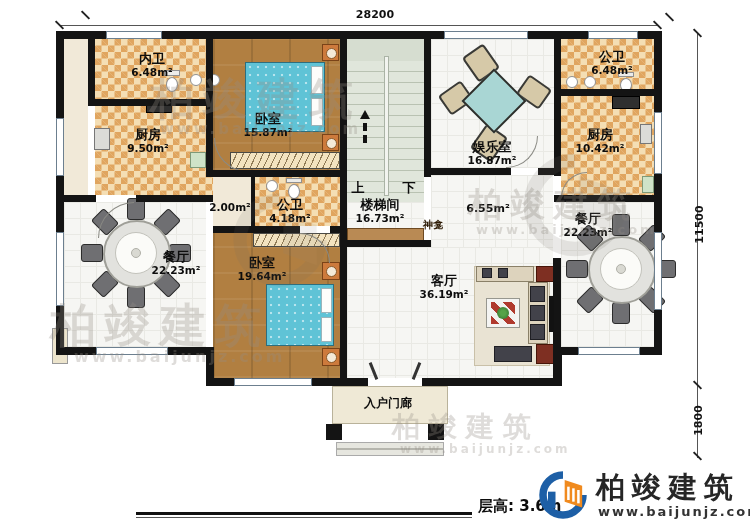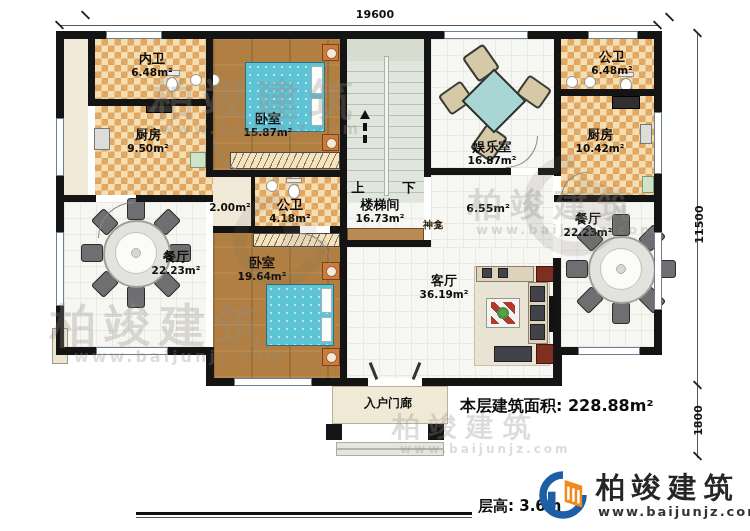--- a/index.html
+++ b/index.html
@@ -269,21 +269,21 @@
   <div class="slabel" style="left:230px;top:201px;font-size:10.5px;">2.00m²</div>
   <div class="slabel" style="left:488px;top:202px;font-size:11px;">6.55m²</div>
   <div class="slabel" style="left:385px;top:218px;font-size:10px;color:#2e1c06;margin-left:48px;">神龛</div>
   <div class="slabel" style="left:388px;top:395px;font-size:12px;">入户门廊</div>
   <div class="slabel" style="left:358px;top:179px;font-size:13px;">上</div>
   <div class="slabel" style="left:409px;top:179px;font-size:13px;">下</div>
 
   <div class="dline" style="left:60px;top:25px;width:598px;height:1px;"></div>
   <div class="tick" style="left:54px;top:24px;"></div>
   <div class="tick" style="left:652px;top:24px;"></div>
-  <div class="dim" style="left:330px;top:8px;width:90px;text-align:center;">19600</div>
+  <div class="dim" style="left:330px;top:8px;width:90px;text-align:center;">28200</div>
   <div class="dline" style="left:697px;top:33px;width:1px;height:425px;"></div>
   <div class="tick" style="left:692px;top:32px;"></div>
   <div class="tick" style="left:692px;top:384px;"></div>
   <div class="tick" style="left:692px;top:455px;"></div>
   <div class="dim" style="left:676px;top:218px;transform:rotate(-90deg);transform-origin:center;width:46px;text-align:center;">11500</div>
   <div class="dim" style="left:680px;top:414px;transform:rotate(-90deg);transform-origin:center;width:36px;text-align:center;">1800</div>
   <div class="tick" style="left:80px;top:14px;"></div>
   <div class="tick" style="left:664px;top:16px;"></div>
 
   <div class="wm" style="left:150px;top:70px;font-size:44px;">柏竣建筑</div>
@@ -296,24 +296,20 @@
   <div class="wmu" style="left:400px;top:442px;font-size:12px;">www.baijunjz.com</div>
   <svg class="abs" style="left:520px;top:150px;width:110px;height:110px;opacity:.14;z-index:6;" viewBox="0 0 60 60">
     <path d="M30 6 A 24 24 0 1 0 54 30" fill="none" stroke="#6e6a64" stroke-width="8"></path>
     <polygon points="32,14 52,21 52,45 32,38" fill="#8a867f"></polygon>
   </svg>
   <svg class="abs" style="left:230px;top:190px;width:100px;height:100px;opacity:.12;z-index:6;" viewBox="0 0 60 60">
     <path d="M30 6 A 24 24 0 1 0 54 30" fill="none" stroke="#6e6a64" stroke-width="8"></path>
     <polygon points="32,14 52,21 52,45 32,38" fill="#8a867f"></polygon>
   </svg>
 
-  <div class="tb" style="left:460px;top:396px;font-size:16px;font-weight:600;">
-    <span>本层建筑面积:</span>
-    <span>228.88m²</span>
-  </div>
   <div class="abs" style="left:136px;top:512px;width:336px;height:3px;background:#111;z-index:7;"></div>
   <div class="abs" style="left:136px;top:517px;width:336px;height:1px;background:#555;z-index:7;"></div>
   <div class="tb" style="left:478px;top:497px;font-size:15px;font-weight:600;">层高: 3.6m</div>
 
   <svg class="abs" style="left:538px;top:468px;width:50px;height:54px;z-index:7;" viewBox="0 0 60 64">
     <path d="M30 8 A 24 24 0 1 0 54 32" fill="none" stroke="#1d5fa6" stroke-width="9"></path>
     <polygon points="32,14 53,21 53,47 32,40" fill="#f08a1e"></polygon>
     <rect x="35" y="22" width="3" height="16" fill="#ffffff"></rect>
     <rect x="41" y="24" width="3" height="16" fill="#ffffff"></rect>
     <rect x="47" y="26" width="3" height="16" fill="#ffffff"></rect>

